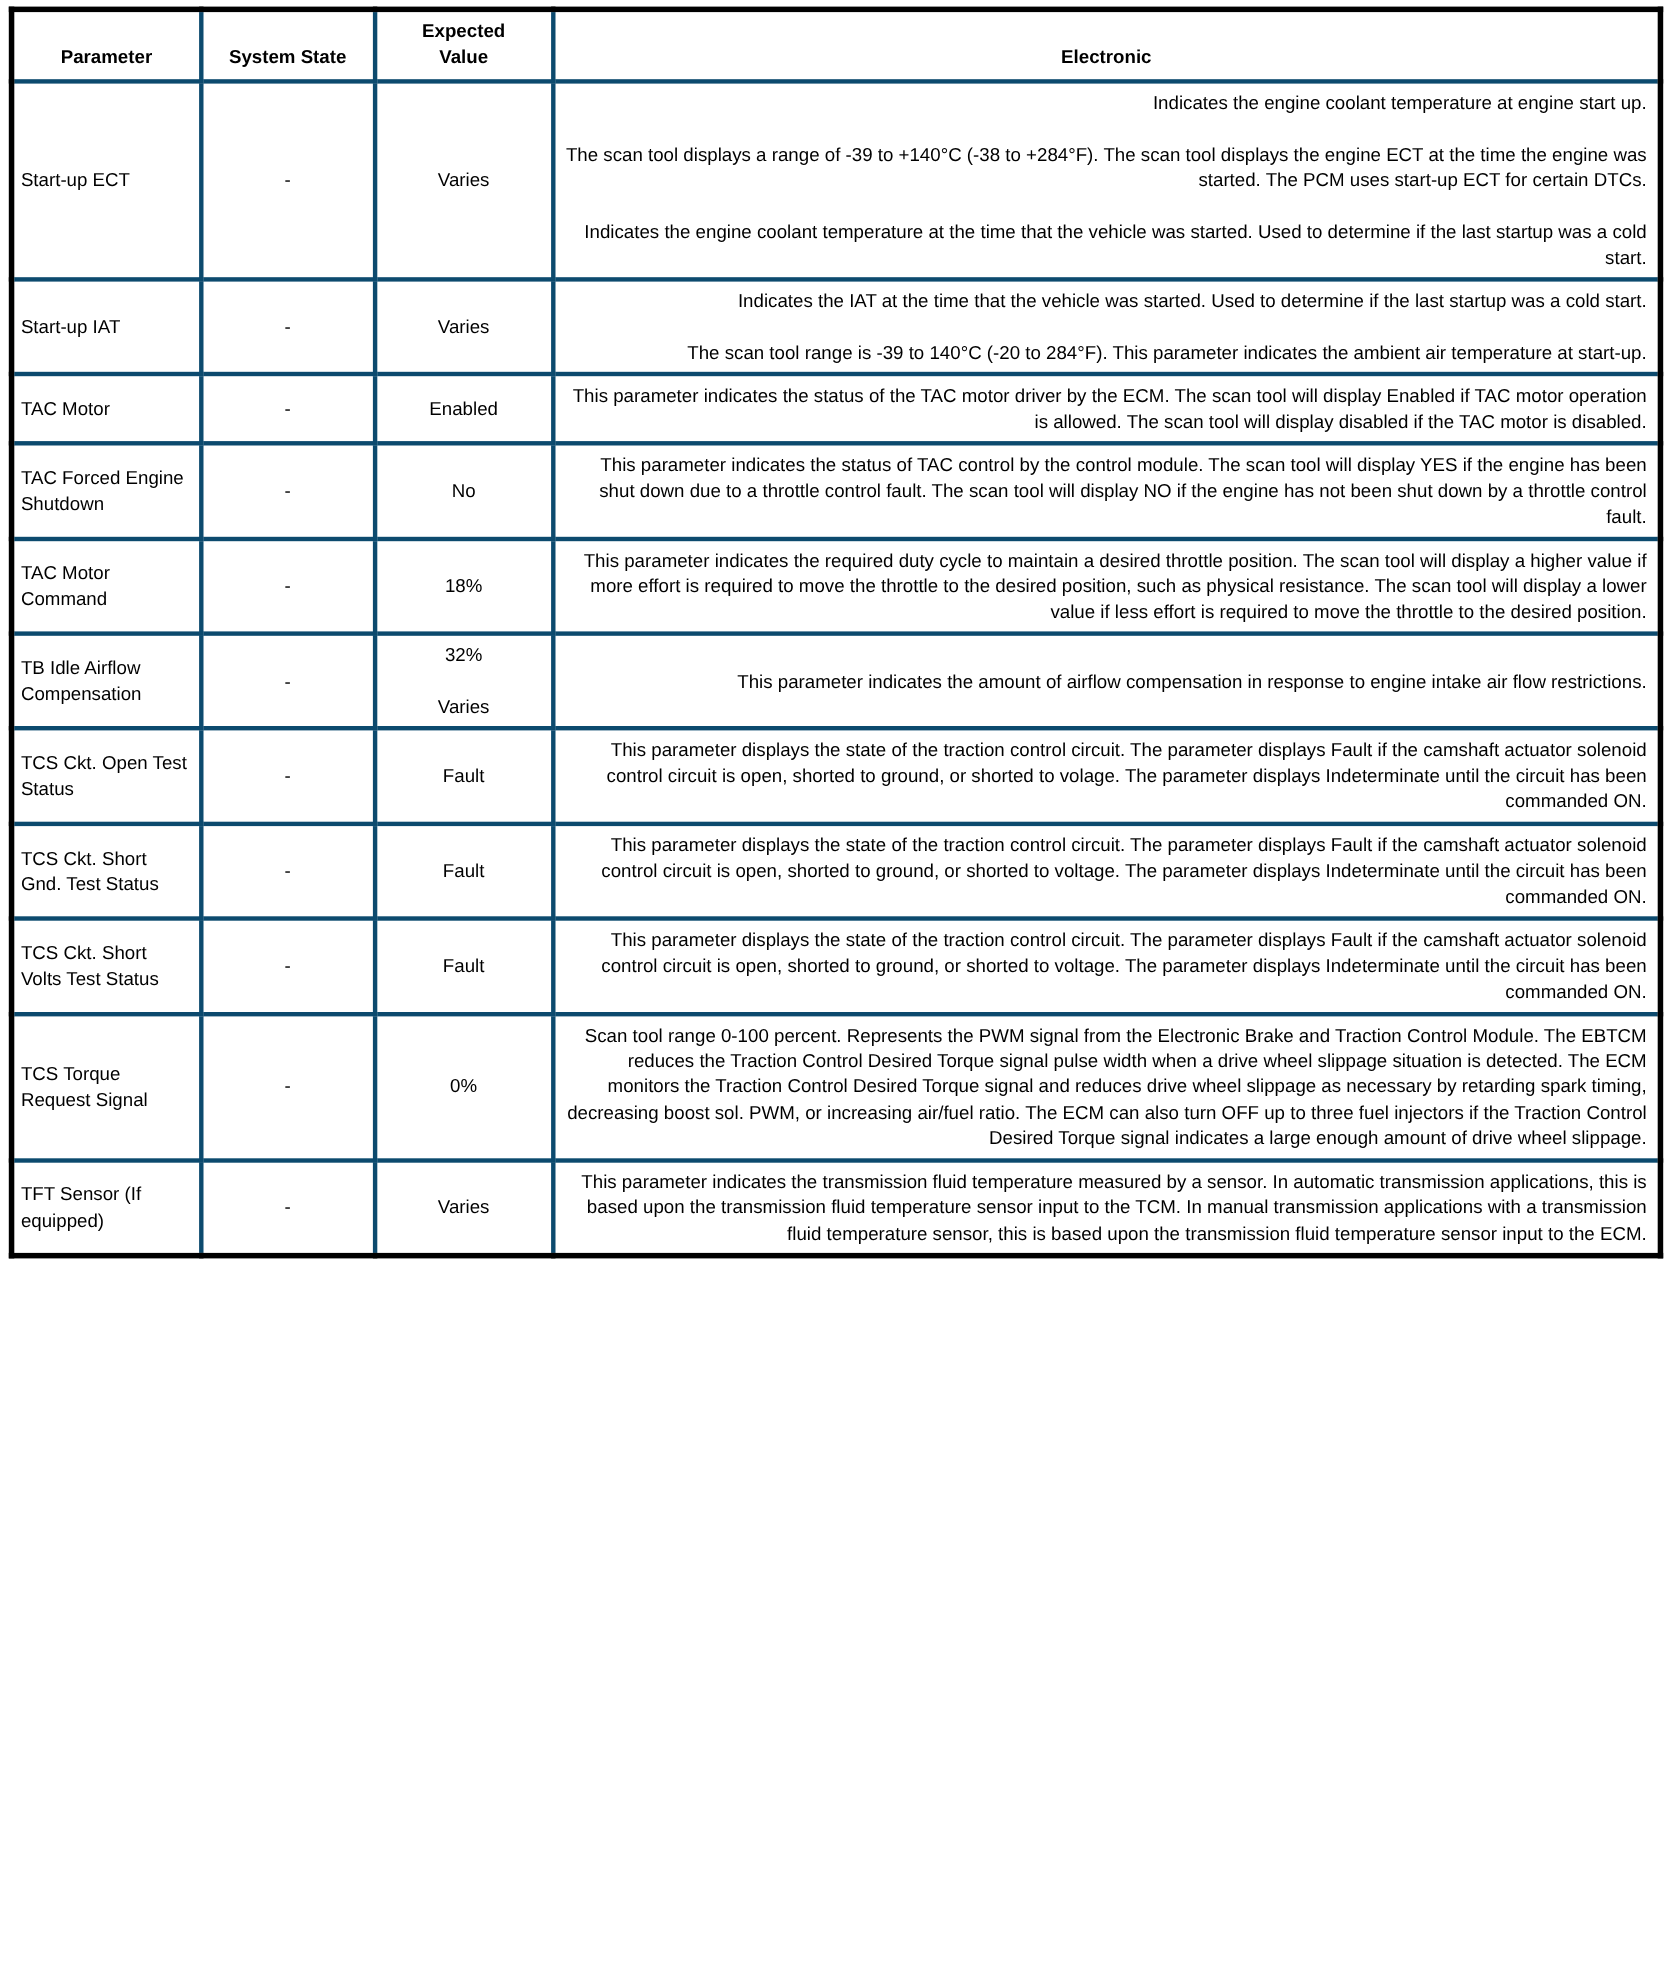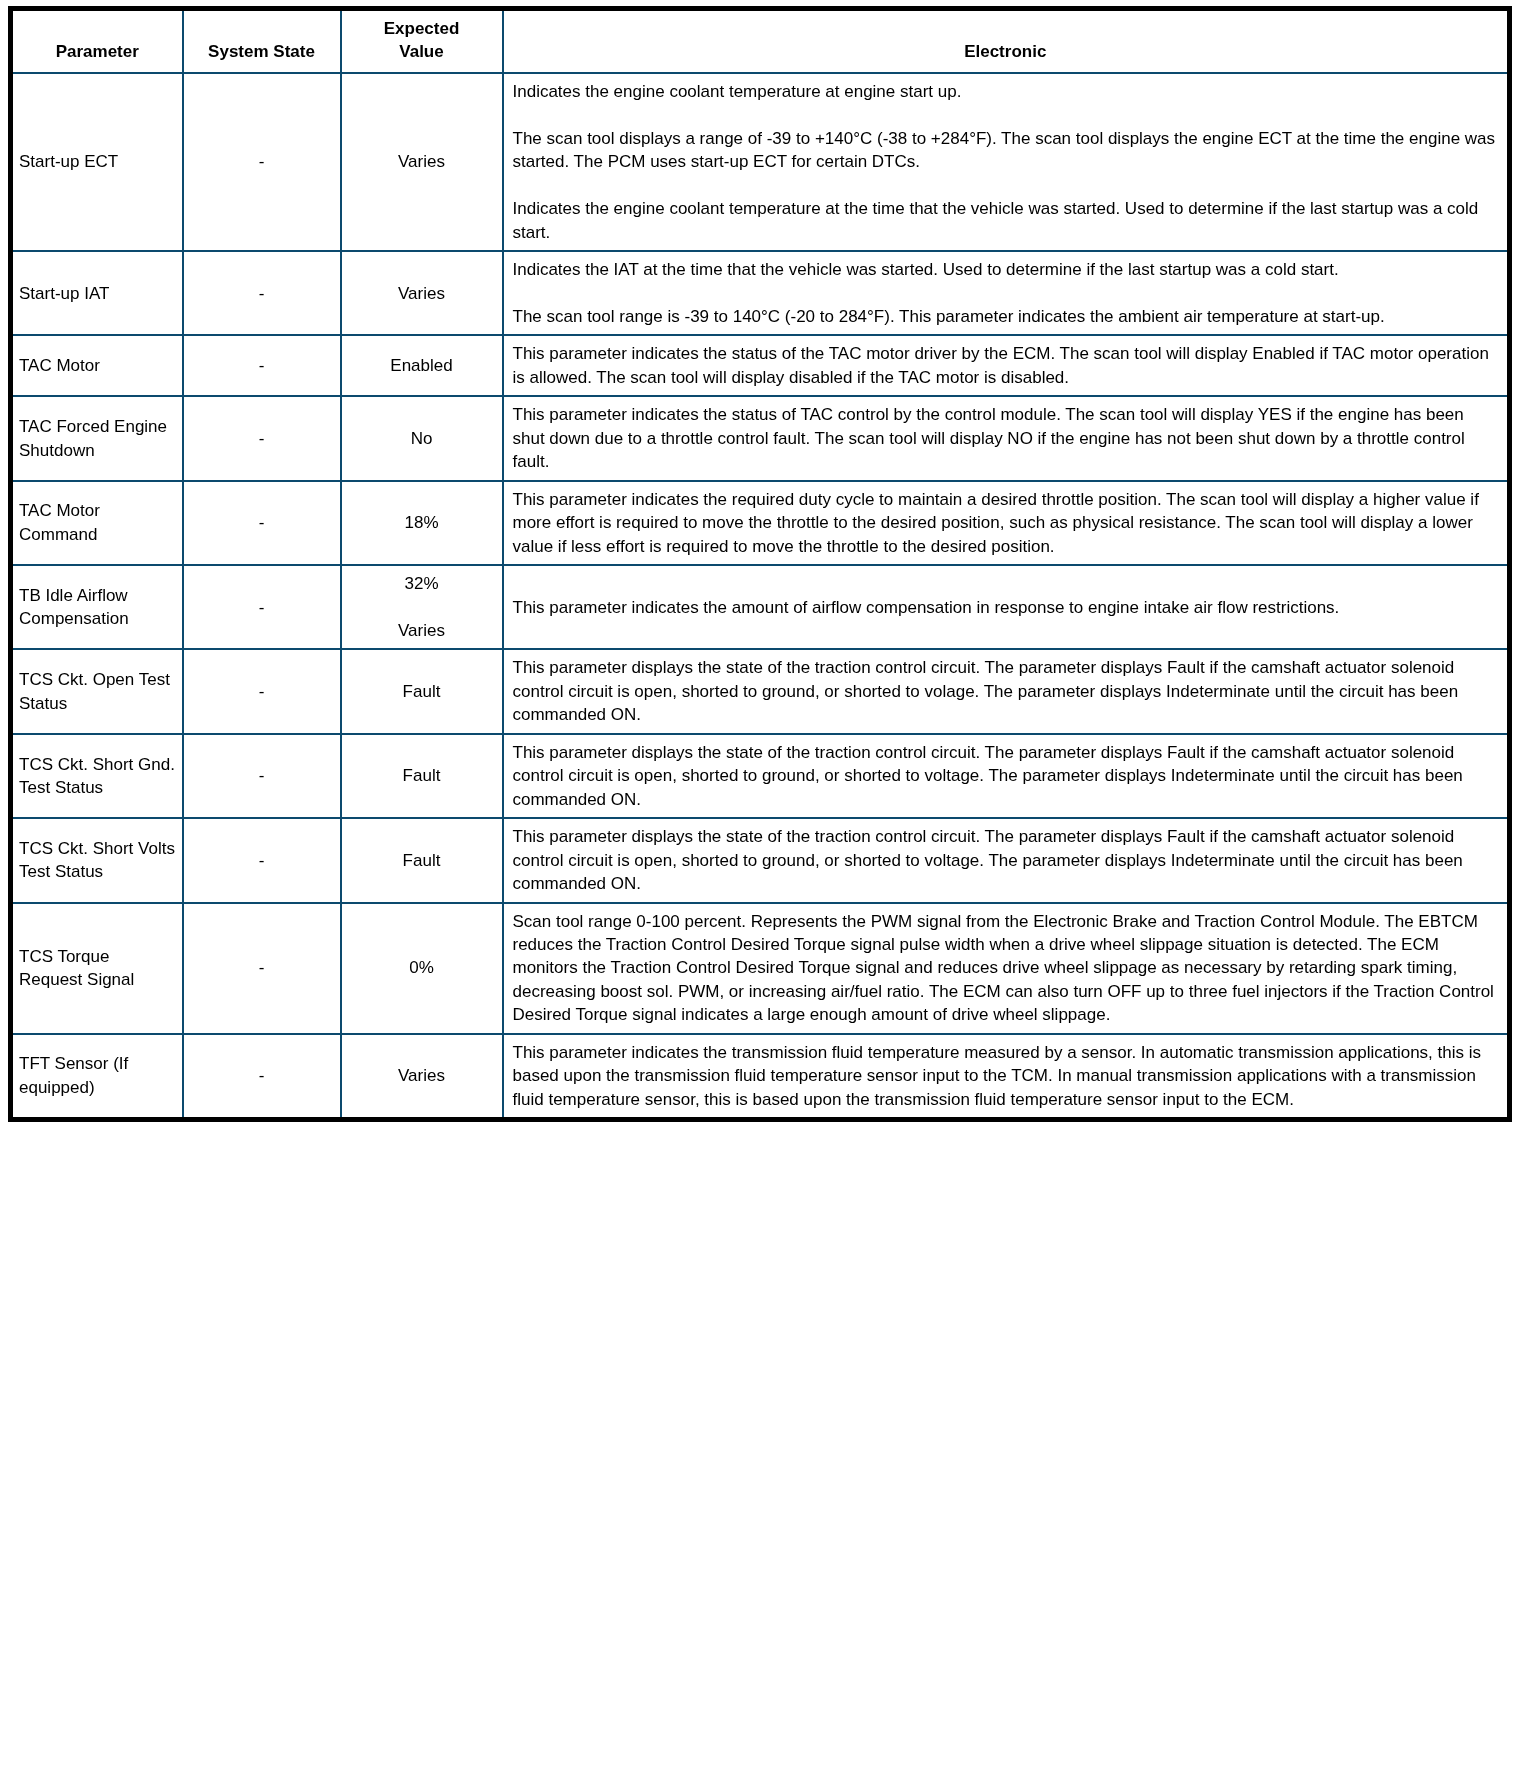--- a/index.html
+++ b/index.html
@@ -19,21 +19,21 @@
     table-layout: fixed;
     border: 5px solid #000000;
     background: #ffffff;
   }
   col.c-param    { width: 172px; }
   col.c-state    { width: 158px; }
   col.c-expected { width: 162px; }
   col.c-desc     { width: auto; }
 
   th, td {
-    border: 2px solid #0c4a6e;
+    border: 4px solid #0c4a6e;
     font-size: 17px;
     line-height: 1.38;
     color: #000000;
   }
   th {
     font-weight: bold;
     text-align: center;
     vertical-align: bottom;
     padding: 6px 4px 8px 4px;
     white-space: pre-line;
@@ -46,21 +46,21 @@
   td.cell-param {
     text-align: left;
     padding-left: 6px;
     padding-right: 6px;
   }
   td.cell-state,
   td.cell-expected {
     text-align: center;
   }
   td.cell-desc {
-    text-align: left;
+    text-align: right;
     padding-left: 9px;
     padding-right: 10px;
   }
 </style>
 </head>
 <body>
 
 <div class="page">
   <table class="params">
     <colgroup>

